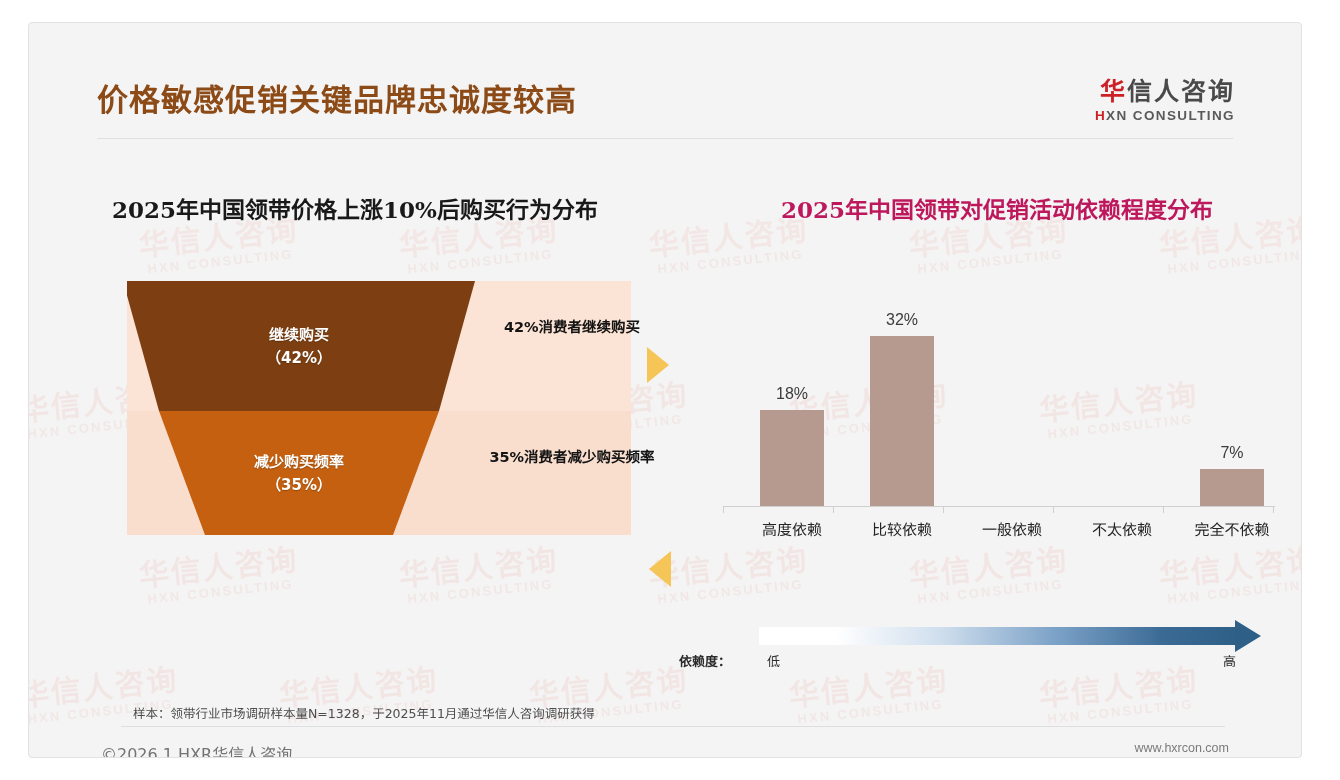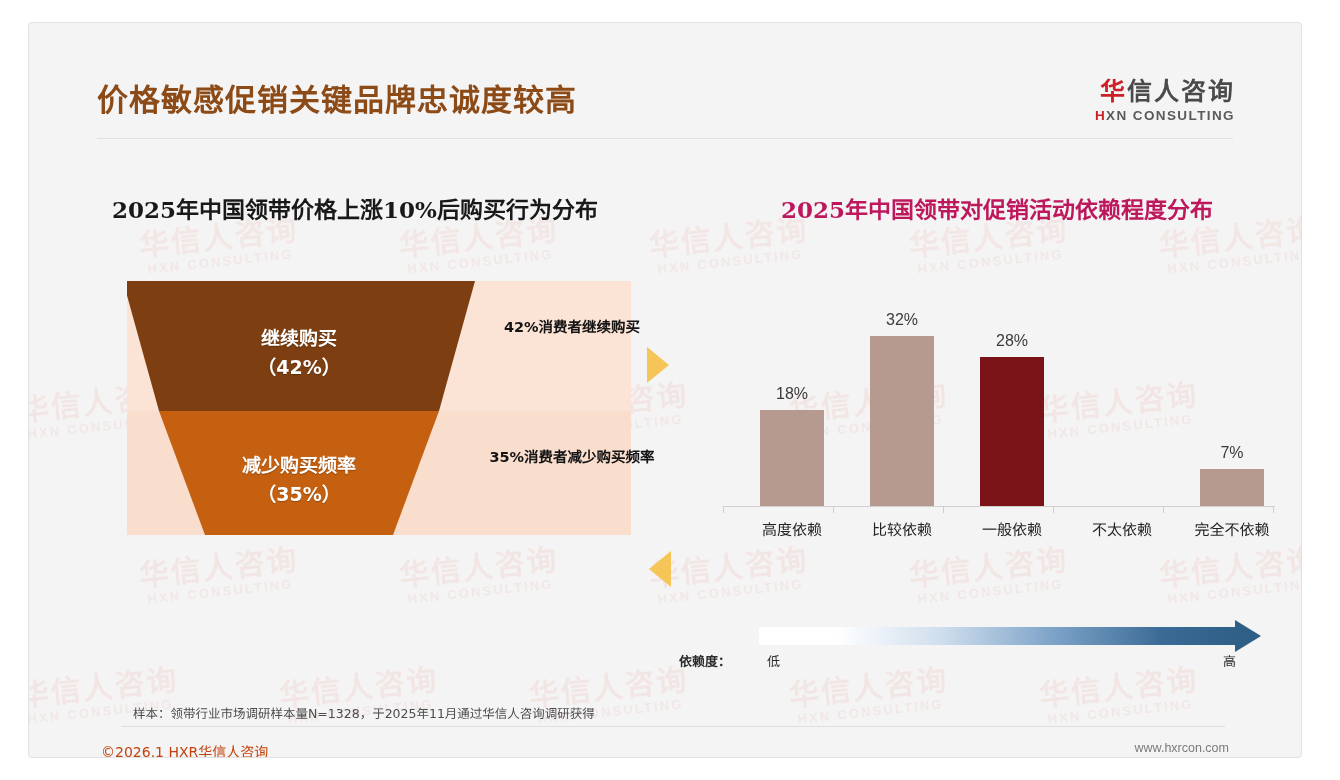--- a/index.html
+++ b/index.html
@@ -77,21 +77,21 @@
   .funnel-row{position:absolute;left:0;width:504px;}
   .row-bg{position:absolute;right:0;top:0;height:100%;width:504px;}
   .r1 .row-bg{background:#fbe3d5;}
   .r2 .row-bg{background:#f9ddcd;}
   .r3 .row-bg{background:#f8d9c5;}
   .funnel-shape{position:absolute;left:0;top:0;}
   .funnel-label{
     position:absolute;
     color:#ffffff;
     font-family:"DejaVu Sans","Liberation Sans",sans-serif;
-    font-size:19px;font-weight:700;line-height:1.5;text-align:center;
+    font-size:15px;font-weight:700;line-height:1.5;text-align:center;
     text-shadow:0 1px 1px rgba(0,0,0,.25);
     z-index:2;
   }
   .funnel-desc{
     position:absolute;
     color:#141414;
     font-family:"DejaVu Sans","Liberation Sans",sans-serif;
     font-size:14.5px;font-weight:700;line-height:1.75;text-align:center;
     z-index:2;
   }
@@ -167,21 +167,21 @@
     position:absolute;left:104px;top:680px;z-index:3;
     font-family:"DejaVu Sans","Liberation Sans",sans-serif;
     font-size:12.5px;color:#4c4c4c;white-space:nowrap;
   }
   .source-rule{position:absolute;left:92px;top:703px;width:1104px;height:1px;background:#dedede;z-index:3;}
 
   
   .footer-left{
     position:absolute;left:72px;top:718px;z-index:3;
     font-family:"DejaVu Sans","Liberation Sans",sans-serif;
-    font-size:14px;color:#c2410c;
+    font-size:16px;color:#737373;
   }
   .footer-right{
     position:absolute;right:72px;top:718px;z-index:3;
     font-family:"Liberation Sans","DejaVu Sans",sans-serif;
     font-size:12.5px;color:#7b7b7b;
   }
 </style>
 </head>
 <body>
 
@@ -312,24 +312,20 @@
           <div class="bar" style="height: 96px;"></div>
         </div>
         <div class="bar-cat" style="left: 22px;">高度依赖</div>
         <div class="tick" style="left: 8px;"></div>
         <div class="bar-col" style="left: 132px;">
           <div class="bar-val">32%</div>
           <div class="bar" style="height: 170px;"></div>
         </div>
         <div class="bar-cat" style="left: 132px;">比较依赖</div>
         <div class="tick" style="left: 118px;"></div>
-        <div class="bar-col" style="left: 242px;">
-          <div class="bar-val">28%</div>
-          <div class="bar hl" style="height: 149px;"></div>
-        </div>
         <div class="bar-cat" style="left: 242px;">一般依赖</div>
         <div class="tick" style="left: 228px;"></div>
         <div class="bar-cat" style="left: 352px;">不太依赖</div>
         <div class="tick" style="left: 338px;"></div>
         <div class="bar-col" style="left: 462px;">
           <div class="bar-val">7%</div>
           <div class="bar" style="height: 37px;"></div>
         </div>
         <div class="bar-cat" style="left: 462px;">完全不依赖</div>
         <div class="tick" style="left: 448px;"></div>

